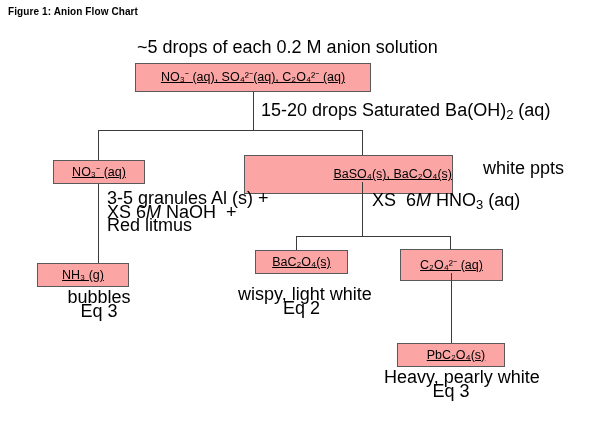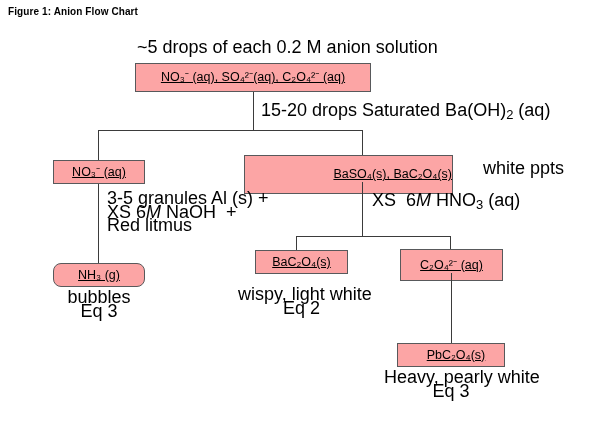--- a/index.html
+++ b/index.html
@@ -93,21 +93,21 @@
 
   <div class="box" style="left:244px; top:155px; width:209px; height:39px;justify-content:flex-end;">
     <span>BaSO₄(s), BaC₂O₄(s)</span>
   </div>
   <div class="label" style="left:483px; top:162px;">white ppts</div>
 
   <div class="vline" style="left:98px; top:184px; height:79px;"></div>
 
   <div class="label" style="left:107px; top:192px;"><span>3-5 granules Al (s) +</span><br><span>XS 6</span><i>M</i><span> NaOH  +</span><br><span>Red litmus</span></div>
 
-  <div class="box" style="left:53px; top:263px; width:92px; height:24px;border-radius:8px;">
+  <div class="box" style="left:37px; top:263px; width:92px; height:24px;">
     <span>NH₃ (g)</span>
   </div>
   <div class="label center" style="left:53px; top:291px; width:92px;"><span>bubbles</span><br><span>Eq 3</span></div>
 
   <div class="vline" style="left:362px; top:182px; height:54px;"></div>
 
   <div class="label" style="left:372px; top:194px;"><span>XS  6</span><i>M</i><span> HNO</span><sub>3</sub><span> (aq)</span></div>
 
   <div class="hline" style="left:296px; top:236px; width:155px;"></div>
   <div class="vline" style="left:296px; top:236px; height:14px;"></div>

